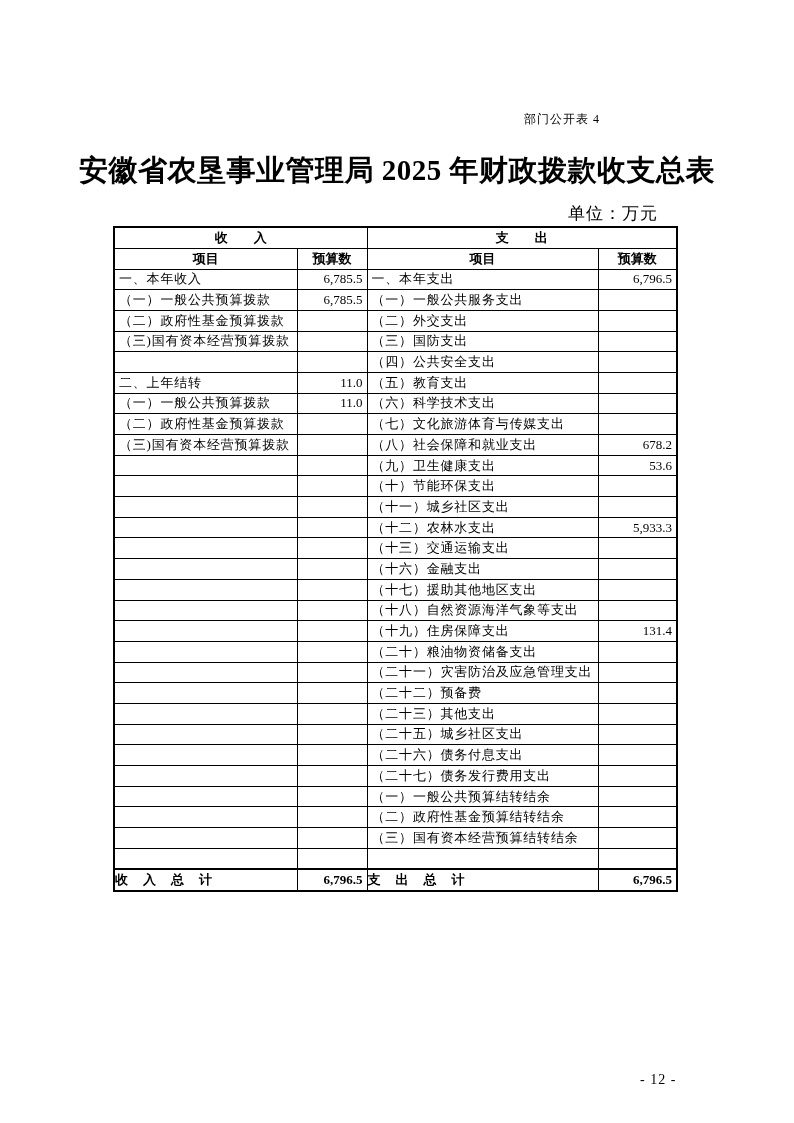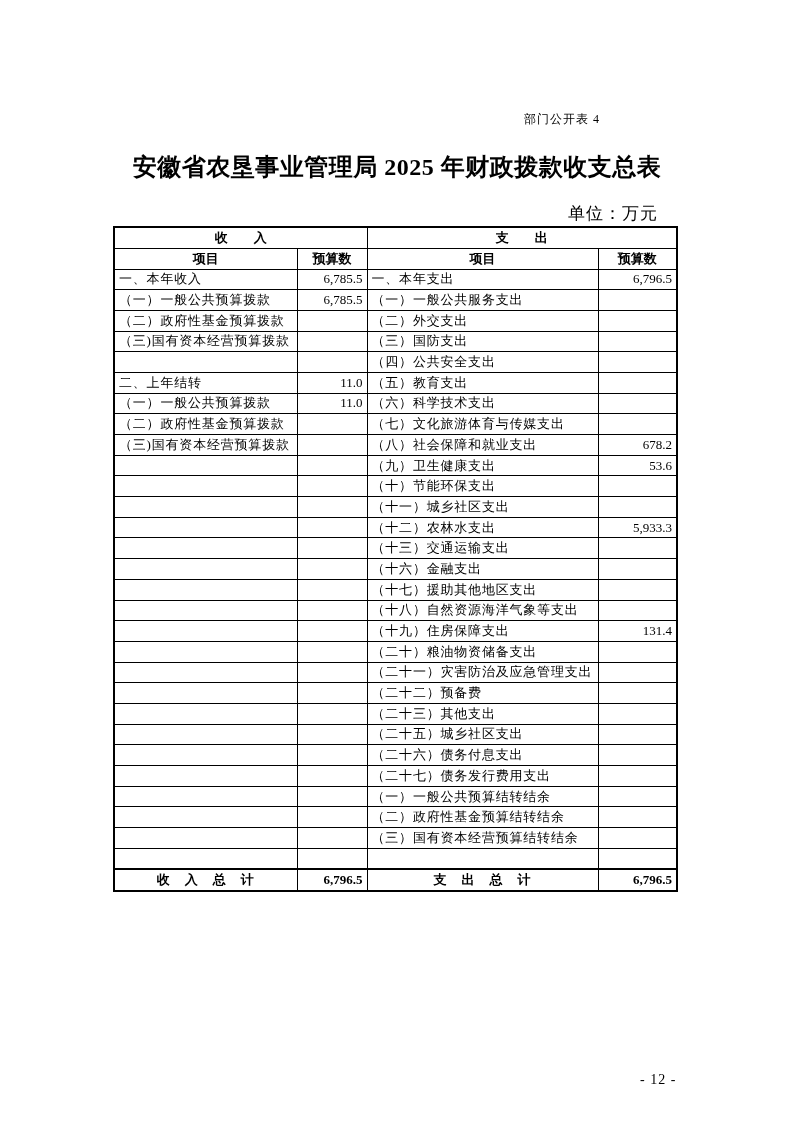--- a/index.html
+++ b/index.html
@@ -9,21 +9,21 @@
     background:#ffffff;
     color:#000000;
     font-family:"Liberation Serif","DejaVu Serif",serif;
   }
   .doc-label {
     position:absolute; top:111px; left:524px;
     font-size:12px; letter-spacing:1px; white-space:nowrap;
   }
   .title {
     position:absolute; top:151px; left:0; width:794px;
-    text-align:center; font-size:24px; font-weight:bold;
+    text-align:center; font-size:29px; font-weight:bold;
     letter-spacing:0.5px; white-space:nowrap;
   }
   .unit-label {
     position:absolute; top:202px; left:113px; width:545px;
     text-align:right; font-size:17px; letter-spacing:1px;
   }
   table.budget {
     position:absolute; top:226px; left:113px; width:563px;
     border-collapse:collapse; table-layout:fixed;
     border:2px solid #000;
@@ -37,21 +37,21 @@
     font-weight:normal;
   }
   .budget thead th { font-weight:bold; text-align:center; }
   .budget tr { height:20.7px;padding-left:7px; }
   .budget tr.section-header-row { height:21px; }
   .budget tr.col-header-row { height:21px; }
   .budget td.item { text-align:left; padding-left:4px; letter-spacing:0.8px; }
   .budget td.num  { text-align:right; padding-right:4px; }
   .budget tfoot tr { height:22px; }
   .budget tfoot td { font-weight:bold; border-top:2px solid #000; }
-  .budget tfoot td.label { text-align:center; letter-spacing:1px; }
+  .budget tfoot td.label { text-align:left; letter-spacing:1px; }
   .page-number {
     position:absolute; top:1028px; left:640px;
     font-size:14px; letter-spacing:1px; white-space:nowrap;margin-top:44px;
   }
 </style>
 </head>
 <body>
 
 <div>
 

